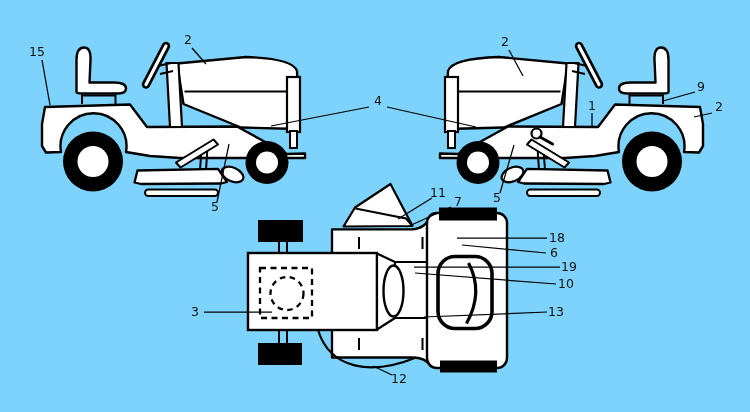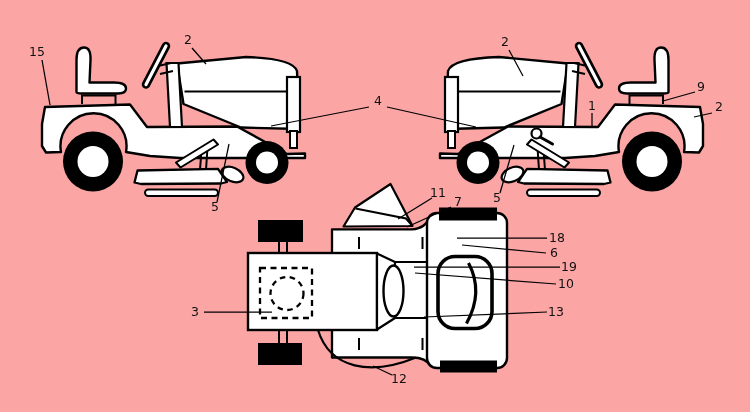--- a/index.html
+++ b/index.html
@@ -1,18 +1,18 @@
 <!DOCTYPE html>
 <html><head>
 <meta charset="utf-8">
 <style>
   html, body { margin: 0; padding: 0; background: #ffffff; }
   .stage {
     width: 750px; height: 412px;
-    background: #fca5a5;
+    background: #7dd3fc;
     position: relative;
     overflow: hidden;
     font-family: "DejaVu Sans", sans-serif;
   }
   svg { display: block; }
   .ink   { stroke: #000000; fill: none; }
   .body-fill { fill: #ffffff; stroke: #000000; }
   .solid { fill: #000000; stroke: none; }
   .callout-label {
     font-family: "DejaVu Sans", sans-serif;

